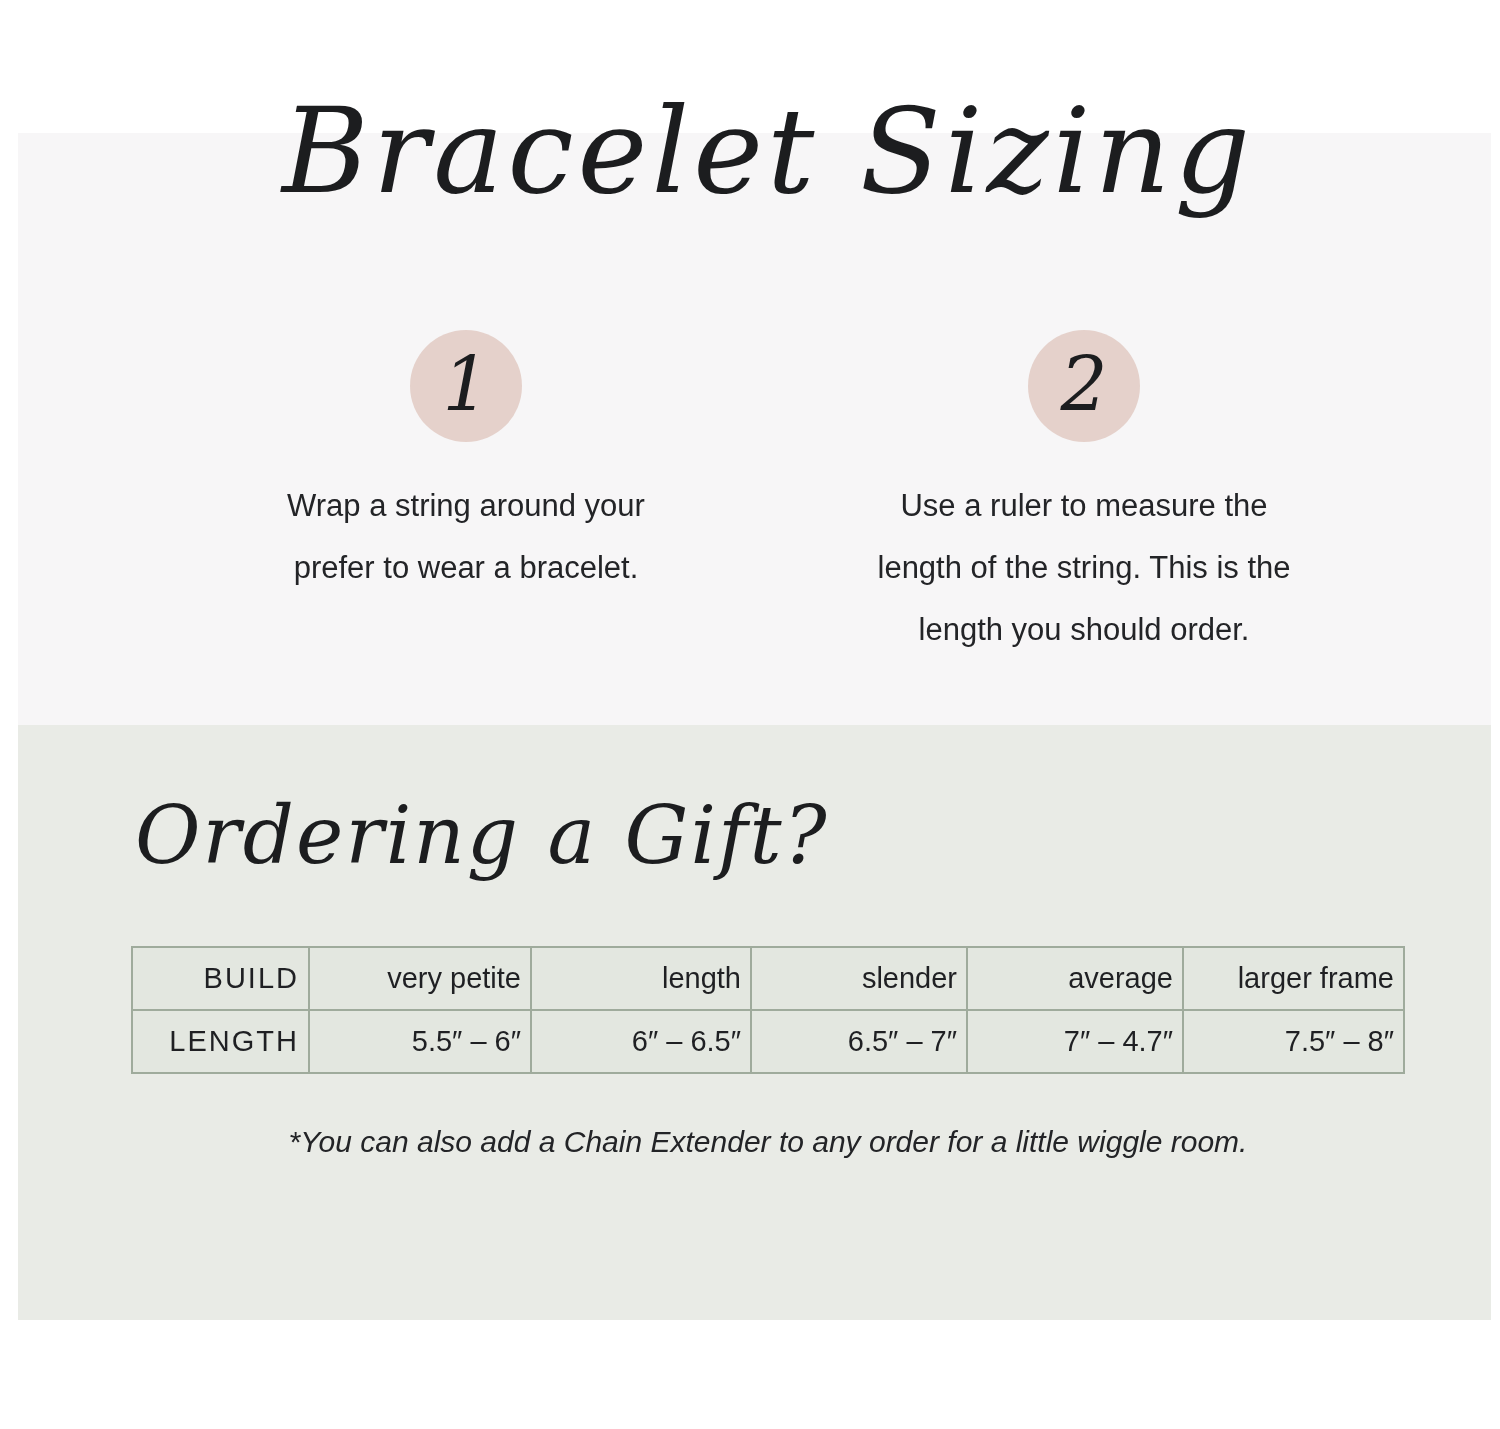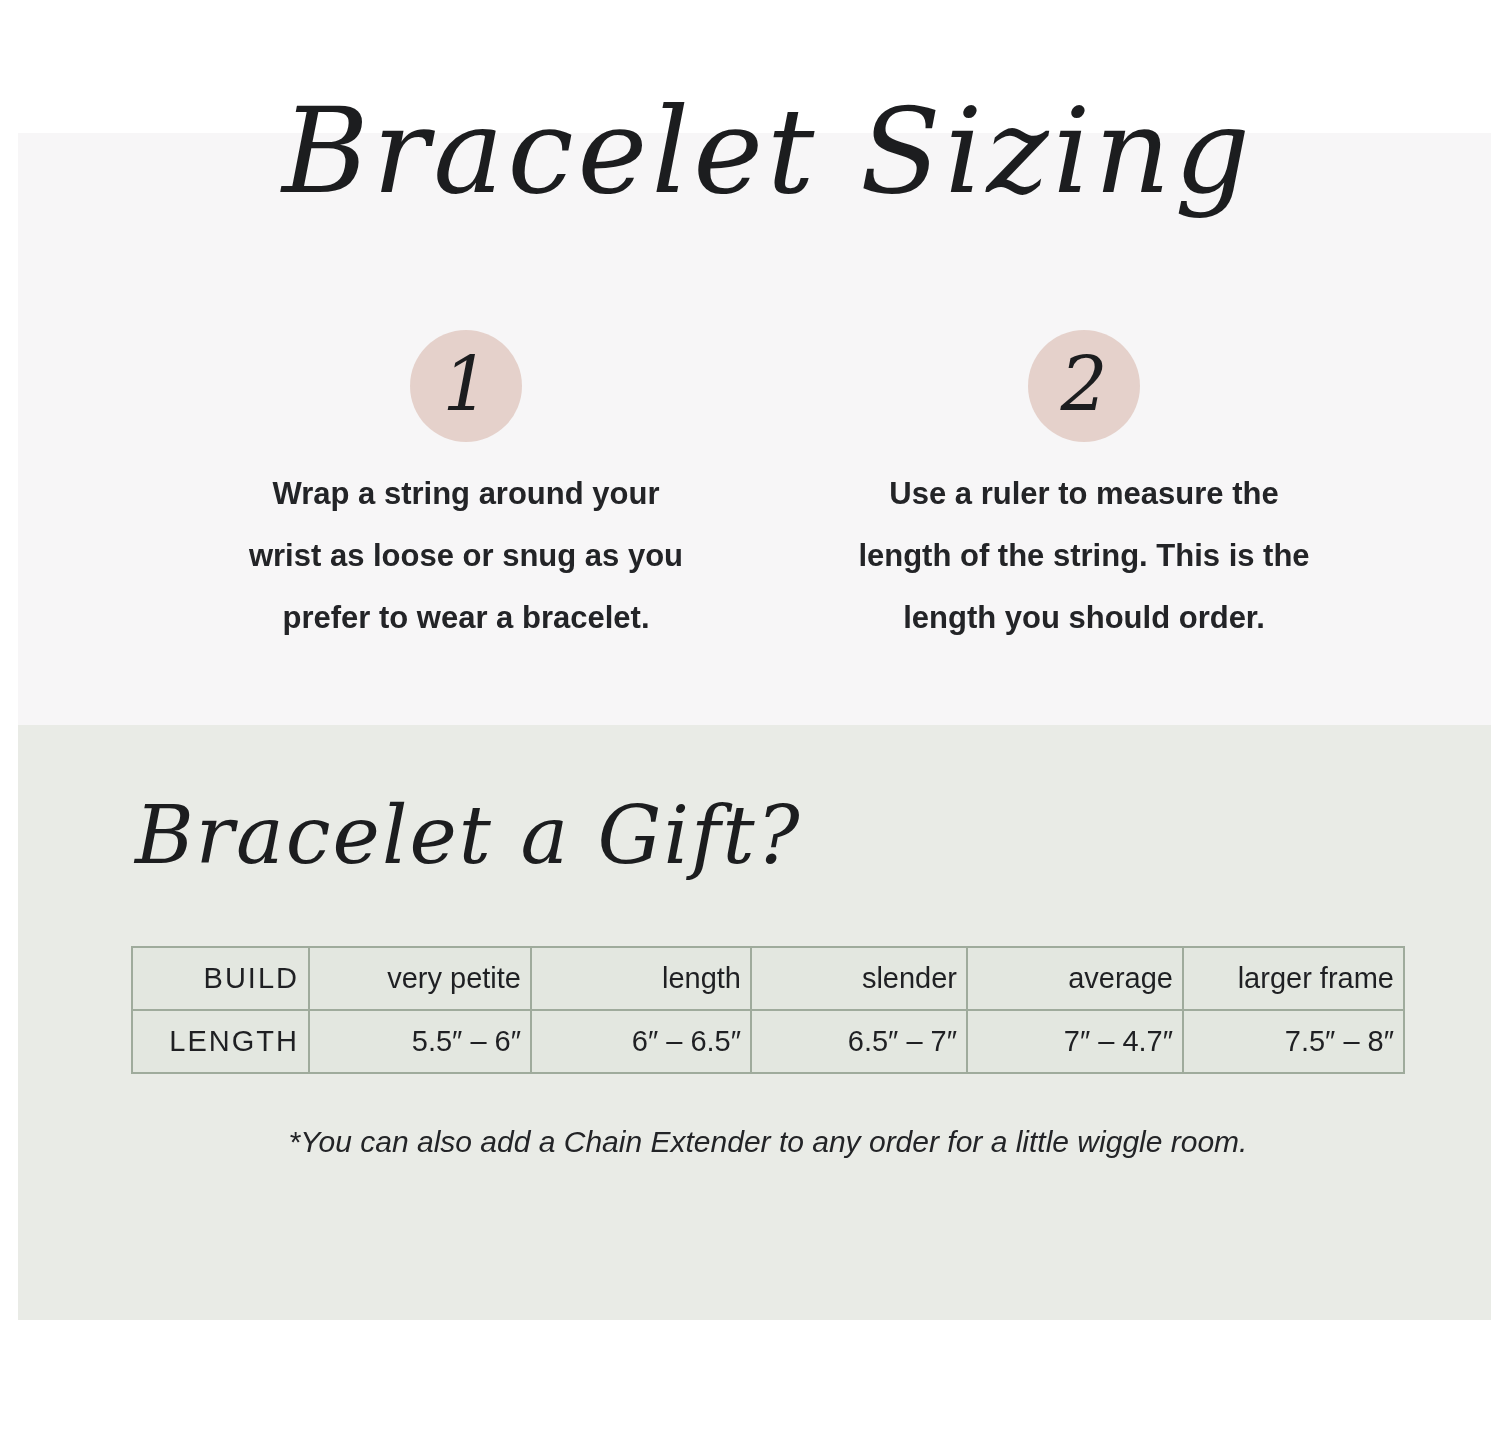--- a/index.html
+++ b/index.html
@@ -56,27 +56,26 @@
     font-family: "DejaVu Serif", serif;
     font-style: italic;
     font-size: 74px;
     line-height: 1;
     color: #1c1d1f;
     transform: translateY(-2px);
   }
 
   .step-text {
     position: absolute;
-    top: 436px;
+    top: 448px;
     width: 540px;
     text-align: center;
     font-size: 31px;
     line-height: 44px;
     color: #232427;
-    font-weight: bold;
   }
   .step-text.one { left: 178px; }
   .step-text.two { left: 796px; }
 
   .gift-script {
     position: absolute;
     left: 108px;
     top: 762px;
     font-size: 80px;
     letter-spacing: 2px;
@@ -125,34 +124,33 @@
 
 <div class="page">
 
   <div class="script title-script">Bracelet Sizing</div>
 
   <div class="step-circle one" style="background: rgb(229, 209, 203);">
     <span class="step-number">1</span>
   </div>
   <div class="step-text one">
     <div>Wrap a string around your</div>
-    <div>wrist as loose or snug as you</div>
     <div>prefer to wear a bracelet.</div>
   </div>
 
   <div class="step-circle two" style="background: rgb(229, 209, 203);">
     <span class="step-number">2</span>
   </div>
   <div class="step-text two">
     <div>Use a ruler to measure the</div>
     <div>length of the string. This is the</div>
     <div>length you should order.</div>
   </div>
 
-  <div class="script gift-script">Bracelet a Gift?</div>
+  <div class="script gift-script">Ordering a Gift?</div>
 
   <table class="size-table">
     <colgroup>
       <col style="width:177px">
       <col style="width:222px">
       <col style="width:220px">
       <col style="width:216px">
       <col style="width:216px">
       <col style="width:221px">
     </colgroup>

